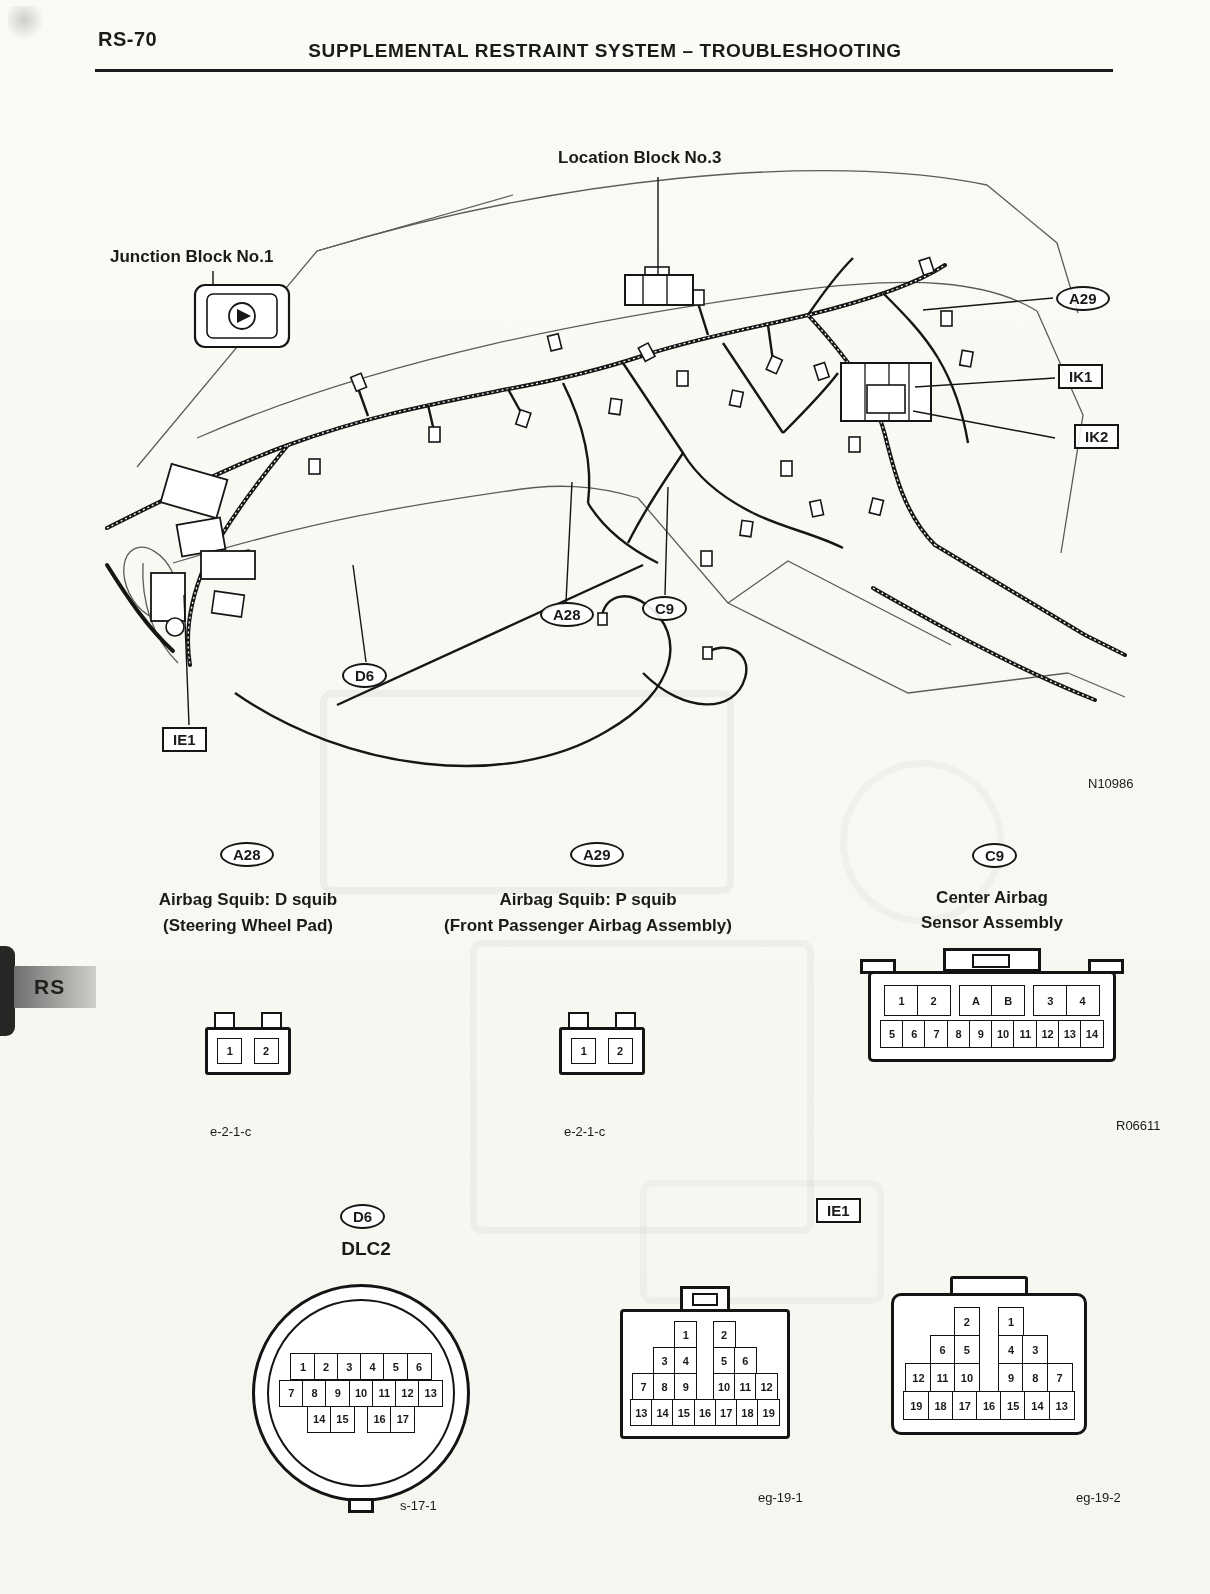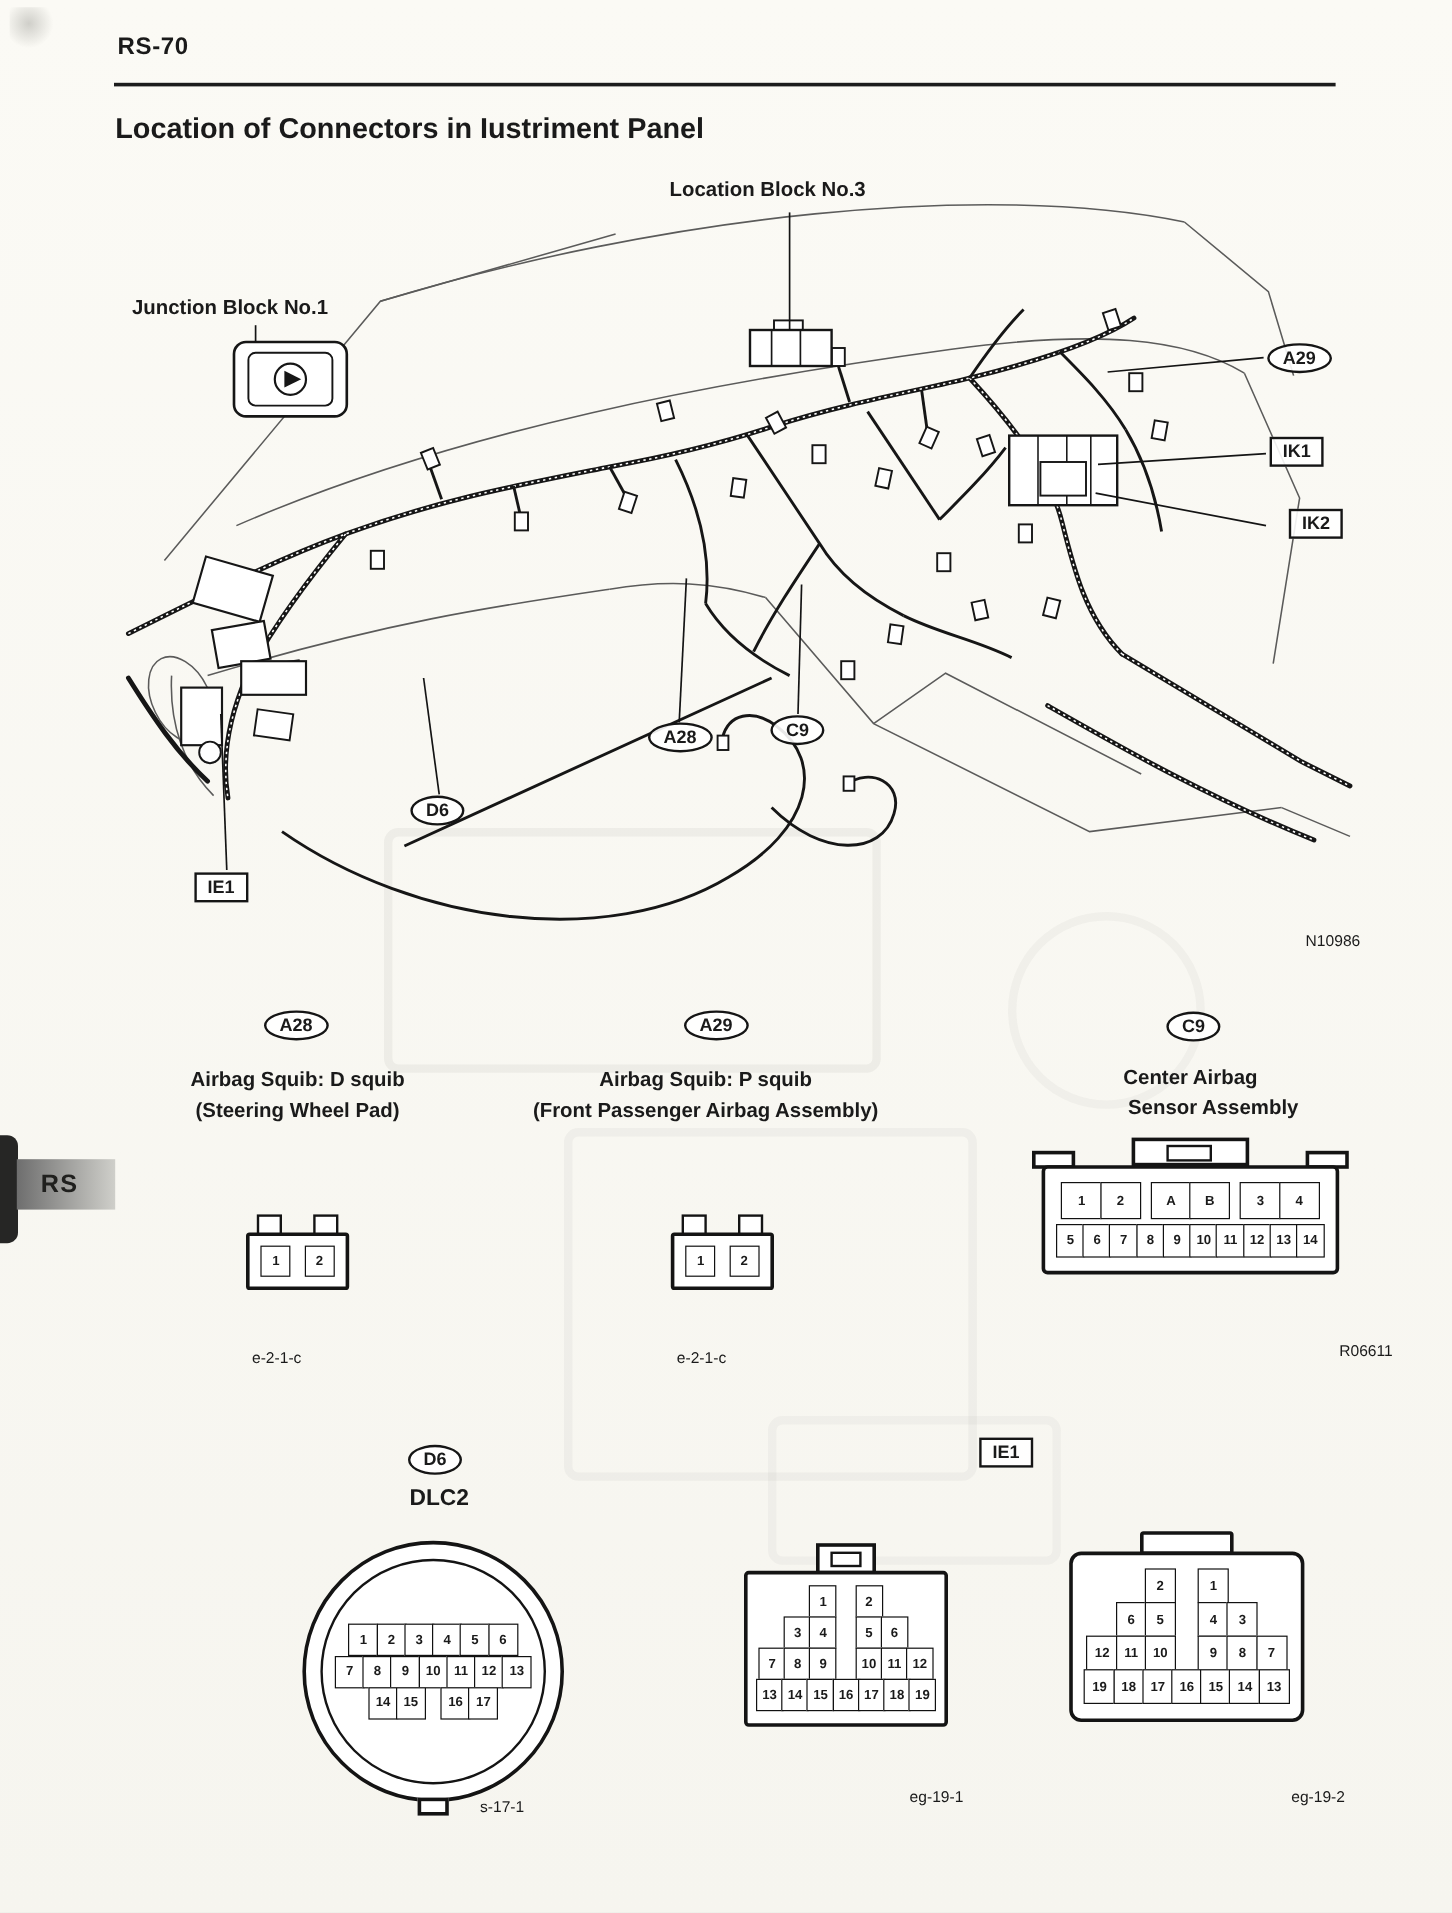--- a/index.html
+++ b/index.html
@@ -84,22 +84,22 @@
 
 <div class="page">
 
   <div class="abs dirt" style="left:8px;top:6px;"></div>
   <div class="abs ghost" style="left:320px;top:690px;width:400px;height:190px;opacity:.10;"></div>
   <div class="abs ghost" style="left:470px;top:940px;width:330px;height:280px;opacity:.08;"></div>
   <div class="abs ghost" style="left:640px;top:1180px;width:230px;height:110px;opacity:.07;"></div>
   <div class="abs ghost" style="left:840px;top:760px;width:150px;height:150px;border-radius:50%;opacity:.07;"></div>
 
   <div class="abs page-number">RS-70</div>
+  <div class="abs header-title">SUPPLEMENTAL RESTRAINT SYSTEM – TROUBLESHOOTING</div>
   <div class="abs header-rule"></div>
-  <h1 class="abs section-title">Location of Connectors in Iustriment Panel</h1>
 
   <svg class="abs" style="left:85px;top:135px;" width="1070" height="680" viewBox="0 0 1070 680">
 
     <g stroke="#4a4a4a" stroke-width="1.3" fill="none" opacity=".9">
       <path d="M 52,332 L 232,116 L 428,60"></path>
       <path d="M 232,116 C 468,44 738,16 902,50"></path>
       <path d="M 902,50 L 972,108 L 993,178"></path>
       <path d="M 112,303 C 298,222 518,182 708,156 C 828,140 903,146 952,176"></path>
       <path d="M 88,428 C 238,383 328,370 423,356"></path>
       <path d="M 423,356 C 470,348 510,350 553,363"></path>
@@ -231,21 +231,21 @@
 
   <div class="abs callout-oval" style="left:220px;top:842px;">A28</div>
   <div class="abs callout-oval" style="left:570px;top:842px;">A29</div>
   <div class="abs callout-oval" style="left:972px;top:843px;">C9</div>
 
   <div class="abs detail-title" style="left:116px;top:890px;width:264px;">Airbag Squib:  D squib</div>
   <div class="abs detail-title" style="left:116px;top:916px;width:264px;">(Steering Wheel Pad)</div>
   <div class="abs detail-title" style="left:408px;top:890px;width:360px;">Airbag Squib:  P squib</div>
   <div class="abs detail-title" style="left:408px;top:916px;width:360px;">(Front Passenger Airbag Assembly)</div>
   <div class="abs detail-title" style="left:872px;top:888px;width:240px;">Center Airbag</div>
-  <div class="abs detail-title" style="left:891px;top:913px;width:240px;">Sensor Assembly</div>
+  <div class="abs detail-title" style="left:872px;top:913px;width:240px;">Sensor Assembly</div>
 
   <div class="abs conn2" style="left:196px;top:1012px;width:104px;">
     <div class="conn2-tabs">
         <span></span>
         <span></span>
       </div>
     <div class="conn2-body">
       <div class="pingrid">
           <div class="pin-row">
             <span class="pin">1</span>

